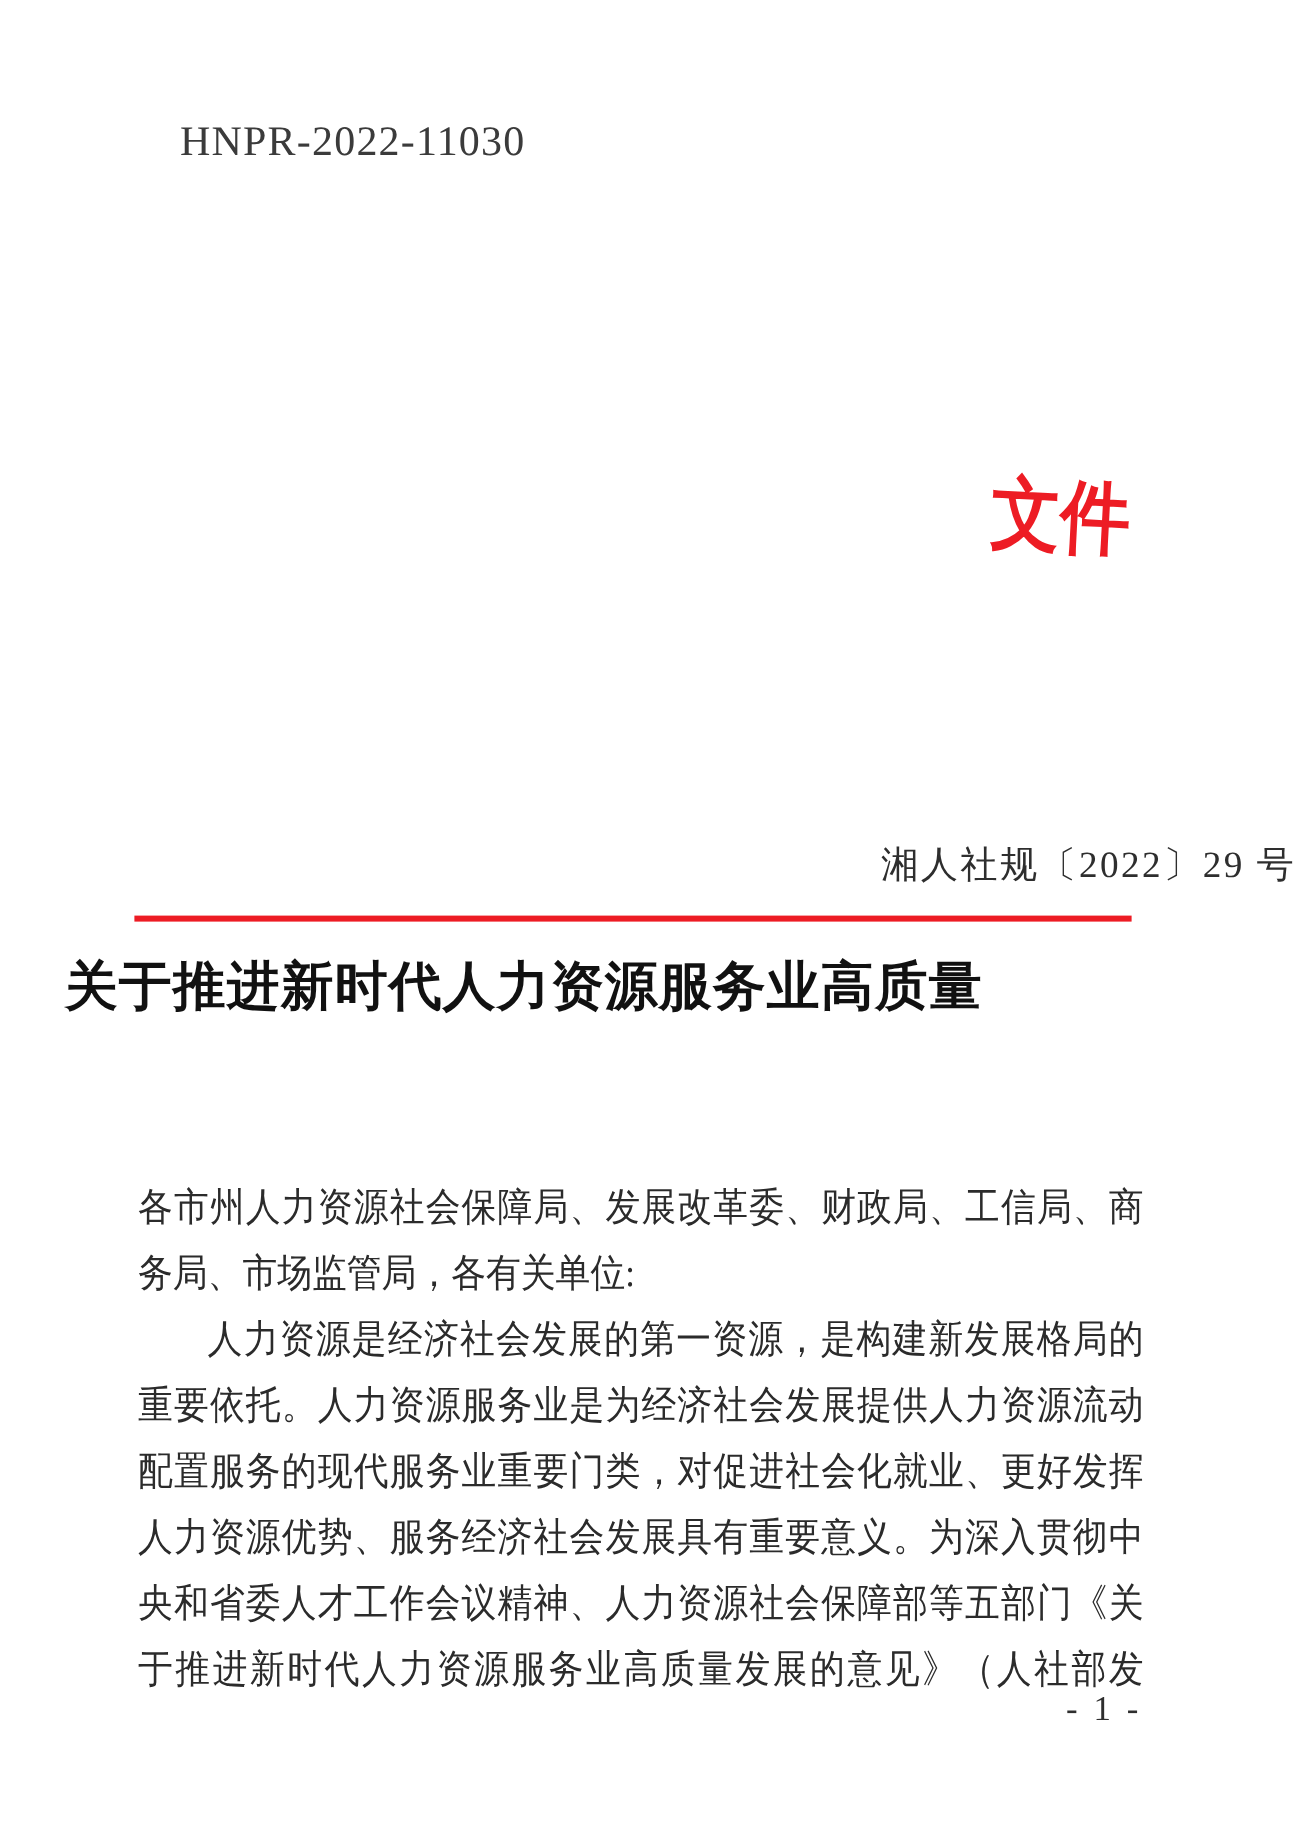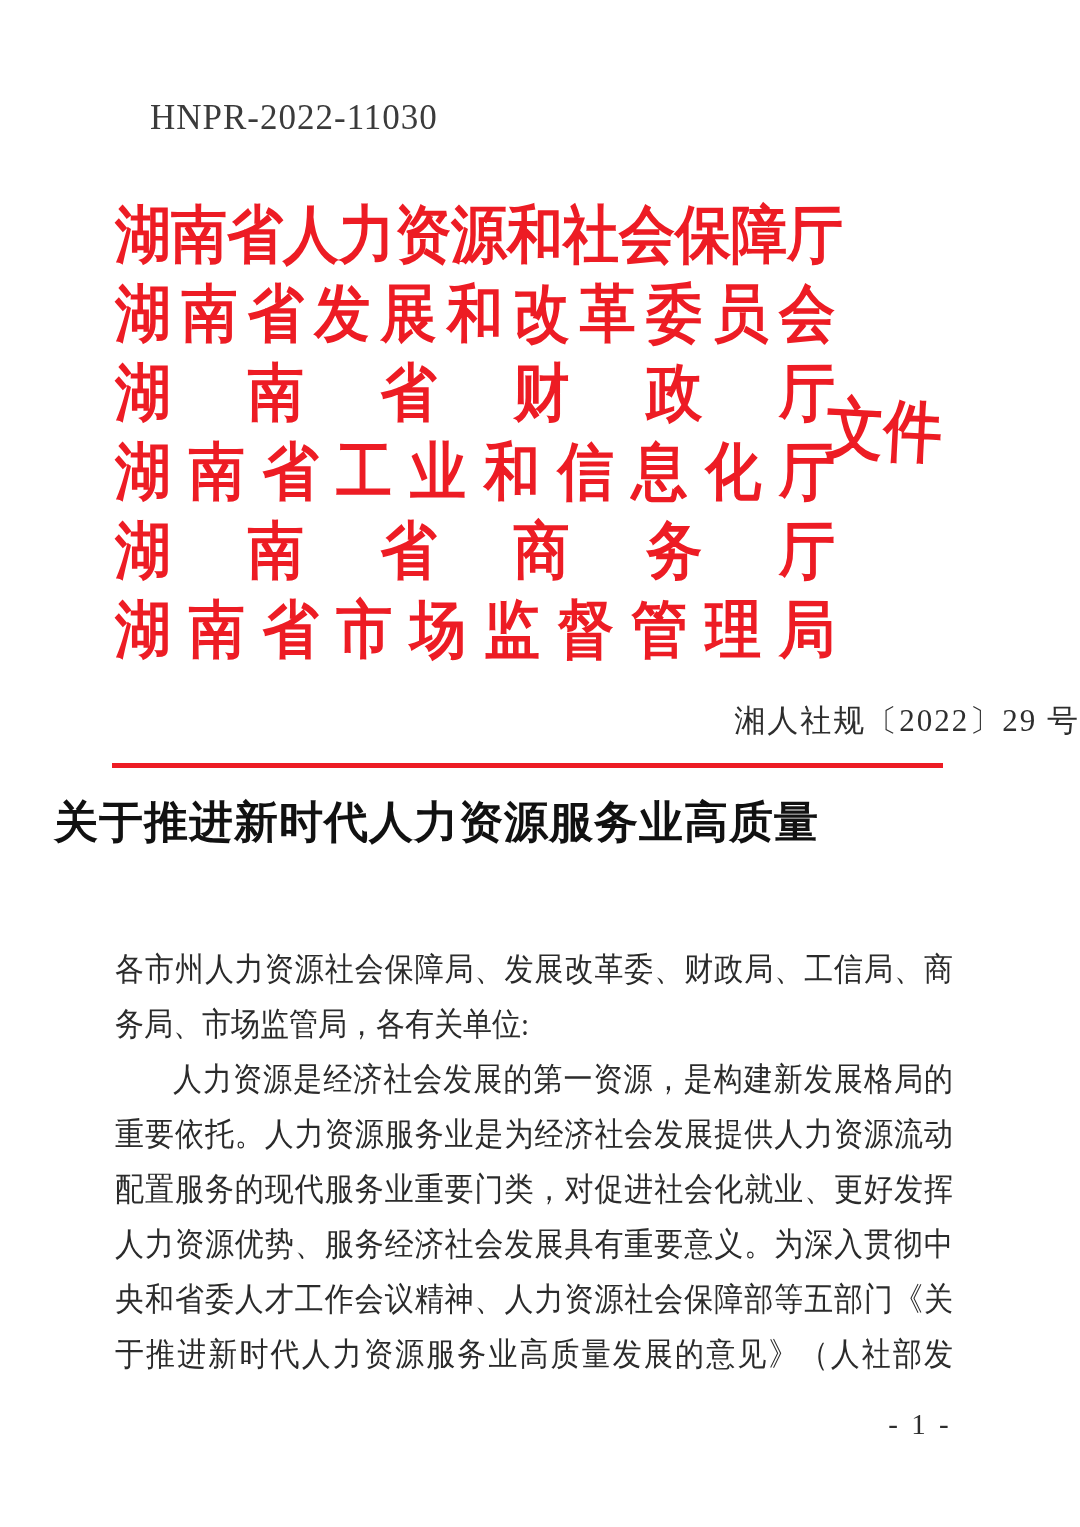--- a/index.html
+++ b/index.html
@@ -86,21 +86,21 @@
     color: #111;
     font-weight: bold;
     font-size: 44px;
     line-height: 62px;
     letter-spacing: 1px;
   }
 
   .body-text {
     position: absolute;
     left: 115px;
-    top: 942px;
+    top: 980px;
     width: 838px;
   }
   .body-line {
     color: #2b2b2b;
     font-size: 29px;
     line-height: 55px;
     height: 55px;
     text-align: justify;
     text-align-last: justify;
     text-justify: inter-character;
@@ -121,28 +121,20 @@
     color: #2e2e2e;
   }
 </style>
 </head>
 <body>
 
 <div class="page">
 
   <div class="doc-code">HNPR-2022-11030</div>
 
-  <div class="issuers">
-      <div class="issuer-line">湖南省人力资源和社会保障厅</div>
-      <div class="issuer-line">湖南省发展和改革委员会</div>
-      <div class="issuer-line">湖南省财政厅</div>
-      <div class="issuer-line">湖南省工业和信息化厅</div>
-      <div class="issuer-line">湖南省商务厅</div>
-      <div class="issuer-line">湖南省市场监督管理局</div>
-    </div>
 
   <div class="wenjian">文件</div>
 
   <div class="doc-number">湘人社规〔2022〕29 号</div>
 
   <div class="red-line"></div>
 
   <div class="title">
     <div>关于推进新时代人力资源服务业高质量</div>
   </div>

